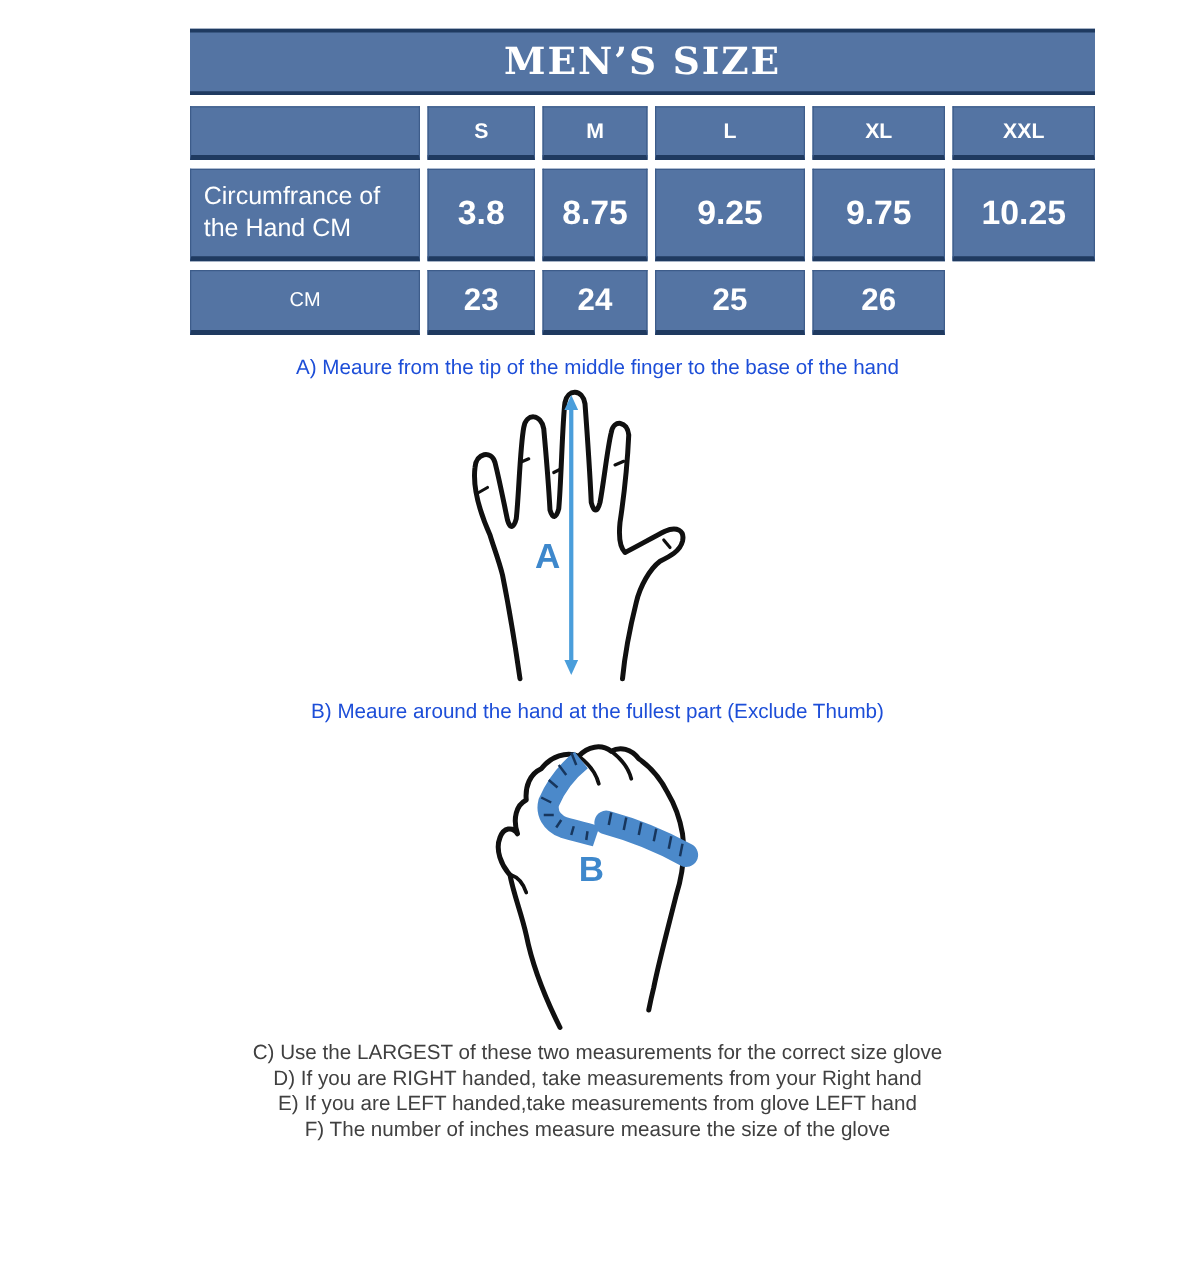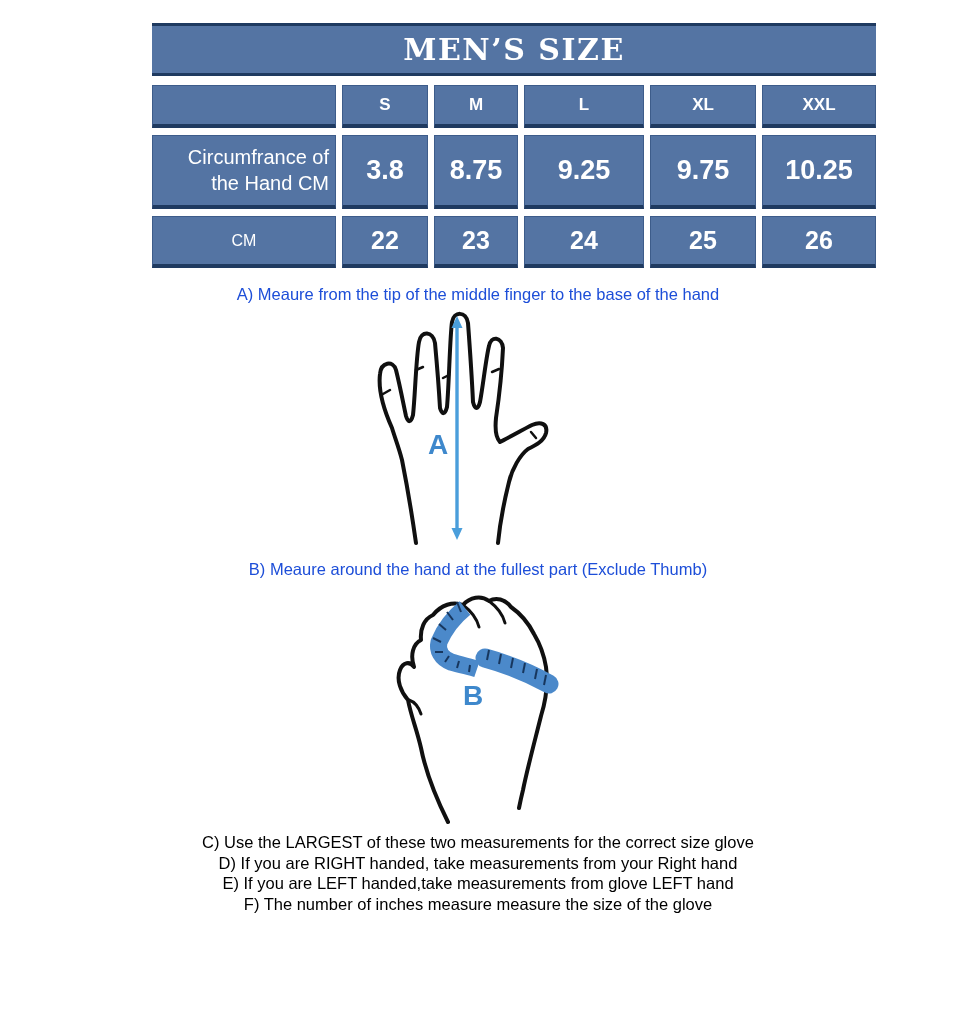--- a/index.html
+++ b/index.html
@@ -25,34 +25,34 @@
   }
   .cell {
     background:#5474a3; color:#ffffff;
     border:1px solid #3d5c8a; border-bottom:4px solid #1f3a60;
     display:flex; align-items:center; justify-content:center;
   }
   .cell.head  { font-weight:bold; font-size:17px; }
   .cell.big   { font-weight:bold; font-size:27px; }
   .cell.big2  { font-weight:bold; font-size:25px; }
   .cell.rowlabel {
-    justify-content:flex-start; text-align:right;
+    justify-content:flex-start; text-align:left;
     padding-left:10px; padding-right:6px;
     font-size:20px; line-height:1.28;
   }
   .cell.cmlabel { font-size:16px; }
   
   .note {
     position:absolute; left:0; width:956px; text-align:center;
     color:#1d4ed8; font-size:16.5px;
   }
   .note-a { top:285px; }
   .note-b { top:560px; }
   .footnotes { position:absolute; left:0; top:832px; width:956px; text-align:center;
-    color:#000000; font-size:16.5px; line-height:20.7px; }
+    color:#404040; font-size:16.5px; line-height:20.7px; }
   
   .hand-a { position:absolute; left:372px; top:310px; }
   .fist-b { position:absolute; left:393px; top:588px; }
   .svg-label { font-family:"Liberation Sans",sans-serif; font-weight:bold; font-size:28px; fill:#3e88cc; }
 </style>
 </head>
 <body>
 
 <div class="page">
 
@@ -68,21 +68,20 @@
       <div class="cell head">XXL</div>
 
       <div class="cell rowlabel">Circumfrance of the Hand CM</div>
       <div class="cell big">3.8</div>
       <div class="cell big">8.75</div>
       <div class="cell big">9.25</div>
       <div class="cell big">9.75</div>
       <div class="cell big">10.25</div>
 
       <div class="cell cmlabel">CM</div>
-      <div class="cell big2">22</div>
       <div class="cell big2">23</div>
       <div class="cell big2">24</div>
       <div class="cell big2">25</div>
       <div class="cell big2">26</div>
     </div>
   </div>
 
   <div class="note note-a">A) Meaure from the tip of the middle finger to the base of the hand</div>
 
   <svg class="hand-a" width="190" height="240" viewBox="0 0 190 240">

